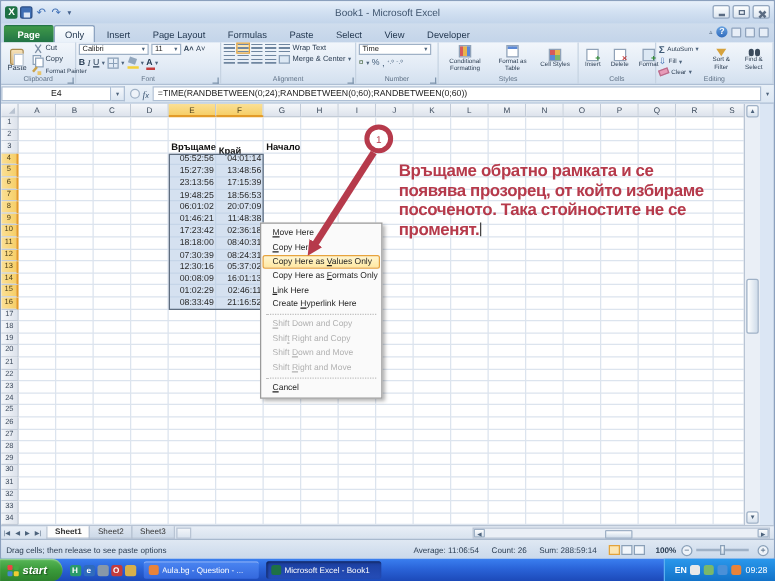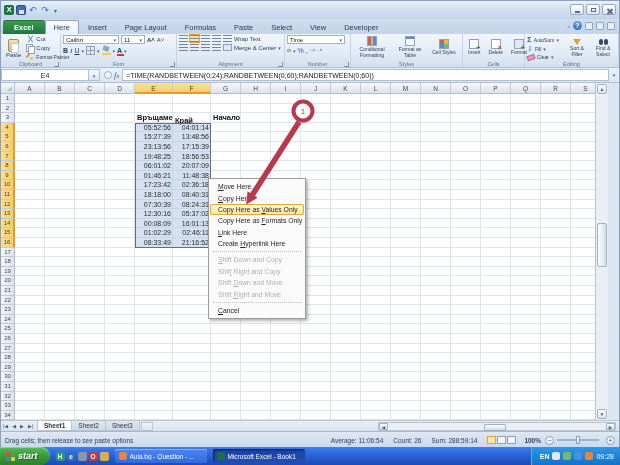--- a/index.html
+++ b/index.html
@@ -173,36 +173,37 @@
   <div class="xlwin">
 
     <div class="titlebar">
       <div class="qat">
         <span class="qicon xl-logo"></span>
         <span class="qicon save-ic"></span>
         <span class="qicon undo-ic">↶</span>
         <span class="qicon redo-ic">↷</span>
         <span class="qat-caret">▾</span>
       </div>
+      <div class="title-text">Book1 - Microsoft Excel</div>
       <div class="winbtns">
         <div class="winbtn">
             <i></i>
           </div>
         <div class="winbtn restore">
             <i></i>
           </div>
         <div class="winbtn close">
             <i></i>
           </div>
       </div>
     </div>
 
     <div class="tabrow" id="tabrow">
-      <div class="rtab file">Excel</div>
-        <div class="rtab active">Here</div>
+      <div class="rtab file">Page</div>
+        <div class="rtab active">Only</div>
         <div class="rtab">Insert</div>
         <div class="rtab">Page Layout</div>
         <div class="rtab">Formulas</div>
         <div class="rtab">Paste</div>
         <div class="rtab">Select</div>
         <div class="rtab">View</div>
         <div class="rtab">Developer</div>
         <div class="tabrow-right">
         <span class="caret">▵</span>
         <span class="help-ic">?</span>
@@ -543,20 +544,26 @@
         <div class="mi">Create <u>H</u>yperlink Here</div>
         <div class="msep"></div>
         <div class="mi disabled"><u>S</u>hift Down and Copy</div>
         <div class="mi disabled">Shif<u>t</u> Right and Copy</div>
         <div class="mi disabled">Shift <u>D</u>own and Move</div>
         <div class="mi disabled">Shift <u>R</u>ight and Move</div>
         <div class="msep"></div>
         <div class="mi"><u>C</u>ancel</div>
       </div>
 
+    <div class="redtext" id="redtext" style="color: rgb(182, 58, 75);">
+        <div>Връщаме обратно рамката и се</div>
+        <div>появява прозорец, от който избираме</div>
+        <div>посоченото. Така стойностите не се</div>
+        <div>променят.<span class="cursor"></span></div>
+      </div>
 
     <div class="sheetbar">
       <span class="navbtn">|◀</span>
       <span class="navbtn">◀</span>
       <span class="navbtn">▶</span>
       <span class="navbtn">▶|</span>
       <span id="sheettabs" style="display:flex;margin-left:2px">
           <div class="stab active">Sheet1</div>
           <div class="stab">Sheet2</div>
           <div class="stab">Sheet3</div>

